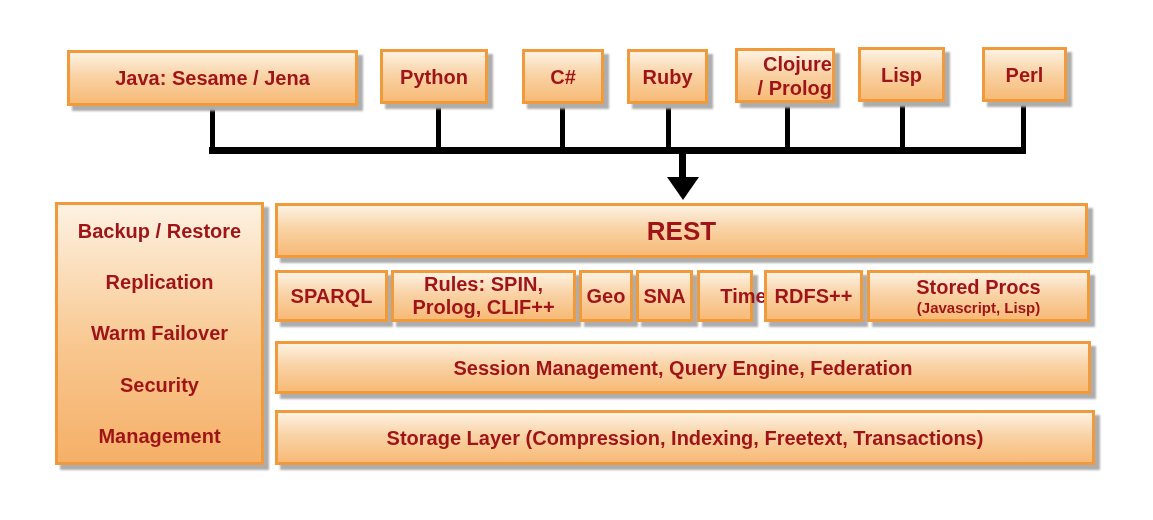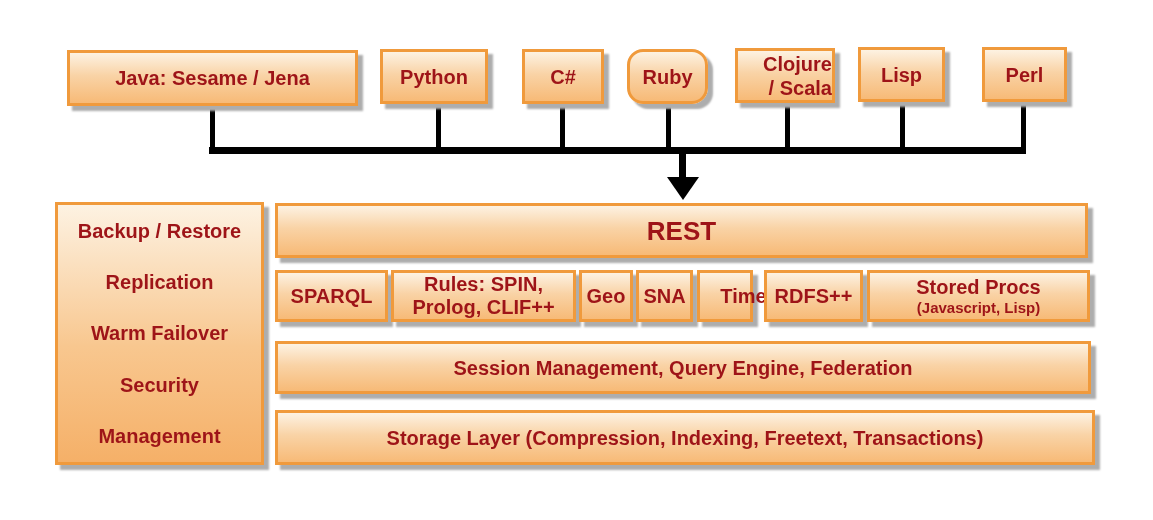--- a/index.html
+++ b/index.html
@@ -23,21 +23,21 @@
     align-items:center;
     justify-content:center;
     text-align:center;
     font-size:20px;
     line-height:24px;
   }
   
   .tb-java   {left:67px; top:50px; width:291px; height:56px;}
   .tb-python {left:380px;top:49px; width:108px; height:55px;}
   .tb-csharp {left:522px;top:49px; width:82px;  height:55px;}
-  .tb-ruby   {left:627px;top:49px; width:81px;  height:55px;border-radius:16px;}
+  .tb-ruby   {left:627px;top:49px; width:81px;  height:55px;}
   .tb-clojure{left:735px;top:48px; width:100px; height:55px; align-items:flex-end; padding-left:7px; text-align:left;}
   .tb-lisp   {left:858px;top:47px; width:87px;  height:55px;}
   .tb-perl   {left:982px;top:47px; width:85px;  height:55px;}
 
   
   .vline{position:absolute;width:5px;background:#000;top:102px;height:50px;}
   .vl-java   {left:210px;}
   .vl-python {left:436px;}
   .vl-csharp {left:560px;}
   .vl-ruby   {left:666px;}
@@ -98,21 +98,21 @@
     <span>Python</span>
   </div>
   <div class="box tb-csharp">
     <span>C#</span>
   </div>
   <div class="box tb-ruby">
     <span>Ruby</span>
   </div>
   <div class="box tb-clojure">
     <span>Clojure</span>
-    <span>/ Scala</span>
+    <span>/ Prolog</span>
   </div>
   <div class="box tb-lisp">
     <span>Lisp</span>
   </div>
   <div class="box tb-perl">
     <span>Perl</span>
   </div>
 
   <div class="box sidebar">
     <span class="sb-item">Backup / Restore</span>

